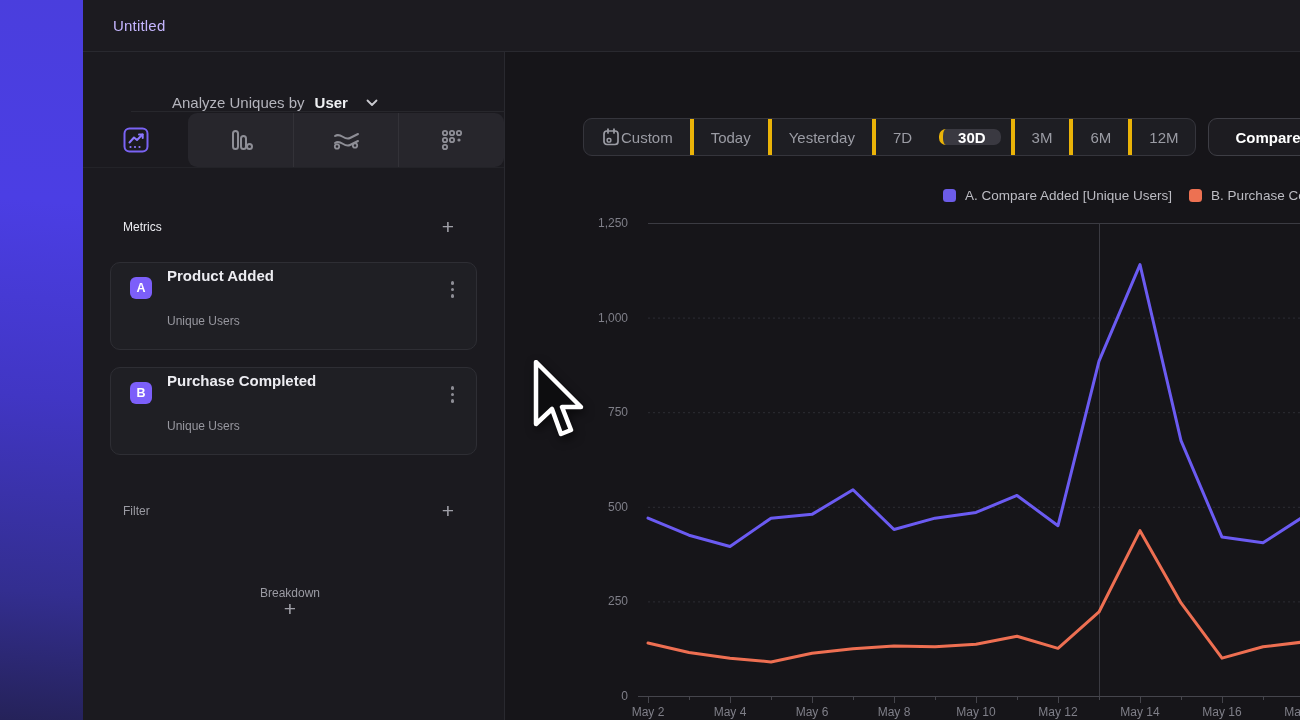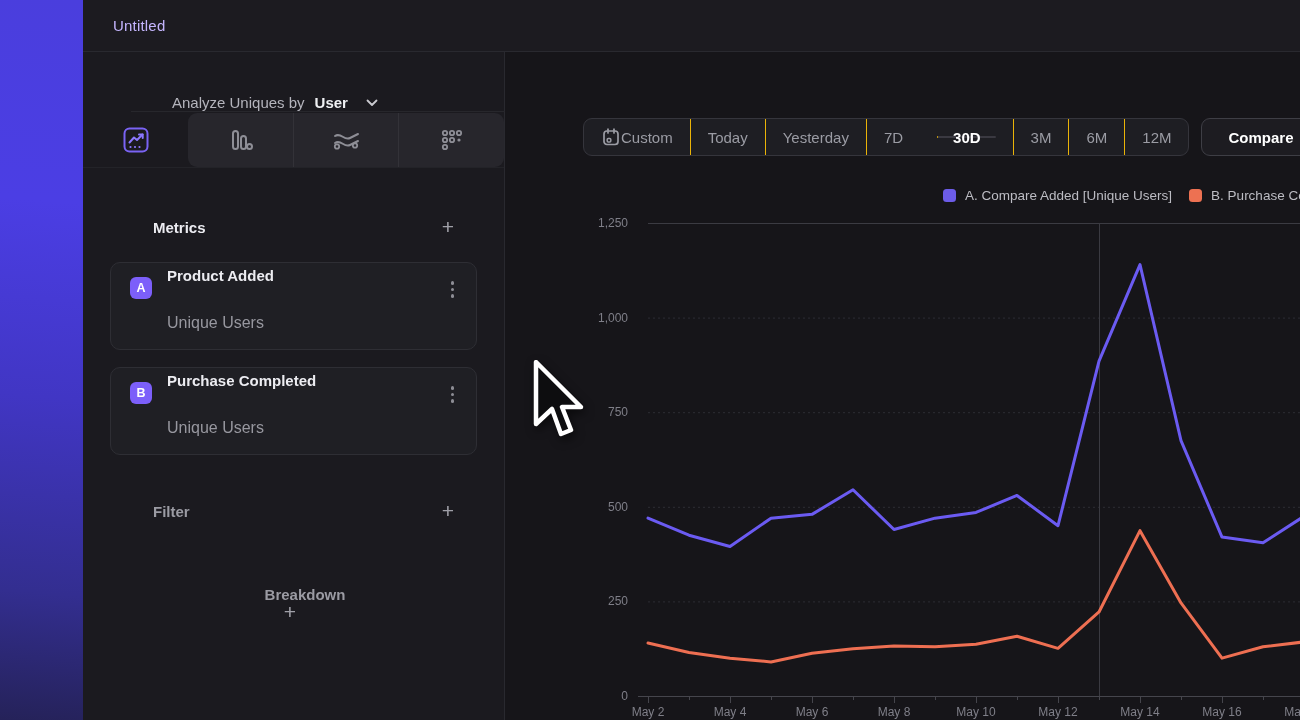--- a/index.html
+++ b/index.html
@@ -28,41 +28,41 @@
   .tabs-row { position:absolute; left:0; top:61px; width:100%; height:55px; border-bottom:1px solid #232328; }
   .tab-first { position:absolute; left:0; top:0; width:105px; height:54px; display:flex; align-items:center; justify-content:center; }
   .tabs-rest { position:absolute; left:105px; top:0; right:0; height:54px; background:#27262c; border-radius:9px;
     display:flex; }
   .tab { flex:1; display:flex; align-items:center; justify-content:center; }
   .tab + .tab { border-left:1px solid #333238; }
 
   
   .section-head { position:absolute; left:0; width:100%; height:30px; display:flex; align-items:center;
     padding:0 47px 0 40px; justify-content:space-between; }
-  .section-head .lbl { font-size:15px; font-weight:700; color:#ececf1;margin-left:30px; }
+  .section-head .lbl { font-size:12px; font-weight:400; color:#ececf1; }
   .section-head .lbl.dim { color:#9b9ba3; }
   .plus { width:18px; text-align:center; font-size:21px; font-weight:400; color:#a0a0a8; line-height:18px; cursor:pointer; }
 
   .metric-card { position:absolute; left:27px; right:27px; height:88px; background:#1f1f24;
     border:1px solid #2e2e34; border-radius:10px; }
   .badge { position:absolute; left:19px; top:14px; width:22px; height:22px; border-radius:6px;
     display:flex; align-items:center; justify-content:center; font-size:12.5px; font-weight:700; color:#fff; }
   .metric-title { position:absolute; left:56px; top:4px; font-size:15px; font-weight:600; color:#ececf1;text-align:right; }
-  .metric-sub { position:absolute; left:56px; top:51px; font-size:16px; color:#97979f; }
+  .metric-sub { position:absolute; left:56px; top:51px; font-size:12px; color:#97979f; }
   .kebab { position:absolute; right:20px; top:16px; display:flex; flex-direction:column; gap:3px; cursor:pointer; padding:2px; }
   .kebab i { width:3.5px; height:3.5px; border-radius:50%; background:#8d8d95; }
 
   
   .chart-panel { position:absolute; left:422px; top:52px; right:0; bottom:0; background:#161519; overflow:hidden; }
 
   .toolbar { position:absolute; left:78px; top:66px; height:38px; display:flex; gap:12px; }
   .range-group { display:flex; height:38px; border:1px solid #35353c; background:#1e1e23; border-radius:9px; align-items:stretch; }
   .range-btn { display:flex; align-items:center; padding:0 17px; font-size:15px; color:#9b9ca4; cursor:pointer; white-space:nowrap; }
-  .range-btn + .range-btn { border-left:1px solid #eab308;justify-content:flex-end; }
-  .range-btn.selected { background:#3a3941; color:#ffffff; font-weight:700; border-radius:7px; margin:17px; padding:0 15px; }
+  .range-btn + .range-btn { border-left:4px solid #eab308;justify-content:flex-end; }
+  .range-btn.selected { background:#3a3941; color:#ffffff; font-weight:700; border-radius:7px; margin:10px; padding:0 15px; }
   .compare-btn { height:38px; width:130px; border:1px solid #3e3e45; border-radius:9px; background:#1d1c21;
     color:#fff; font-size:15px; font-weight:700; display:flex; align-items:center; padding-left:26px; cursor:pointer; }
 
   .legend { position:absolute; left:438px; top:136px; display:flex; align-items:center; gap:17px; white-space:nowrap; }
   .legend-item { display:flex; align-items:center; gap:9px; font-size:13.5px; color:#bcbcc3; }
   .legend-swatch { width:13px; height:13px; border-radius:3.5px; flex:0 0 auto; }
 
   svg.chart { position:absolute; left:0; top:0; }
   svg.chart text.tick { font-family:"Liberation Sans",sans-serif; font-size:12px; fill:#7f7f88; }
 

